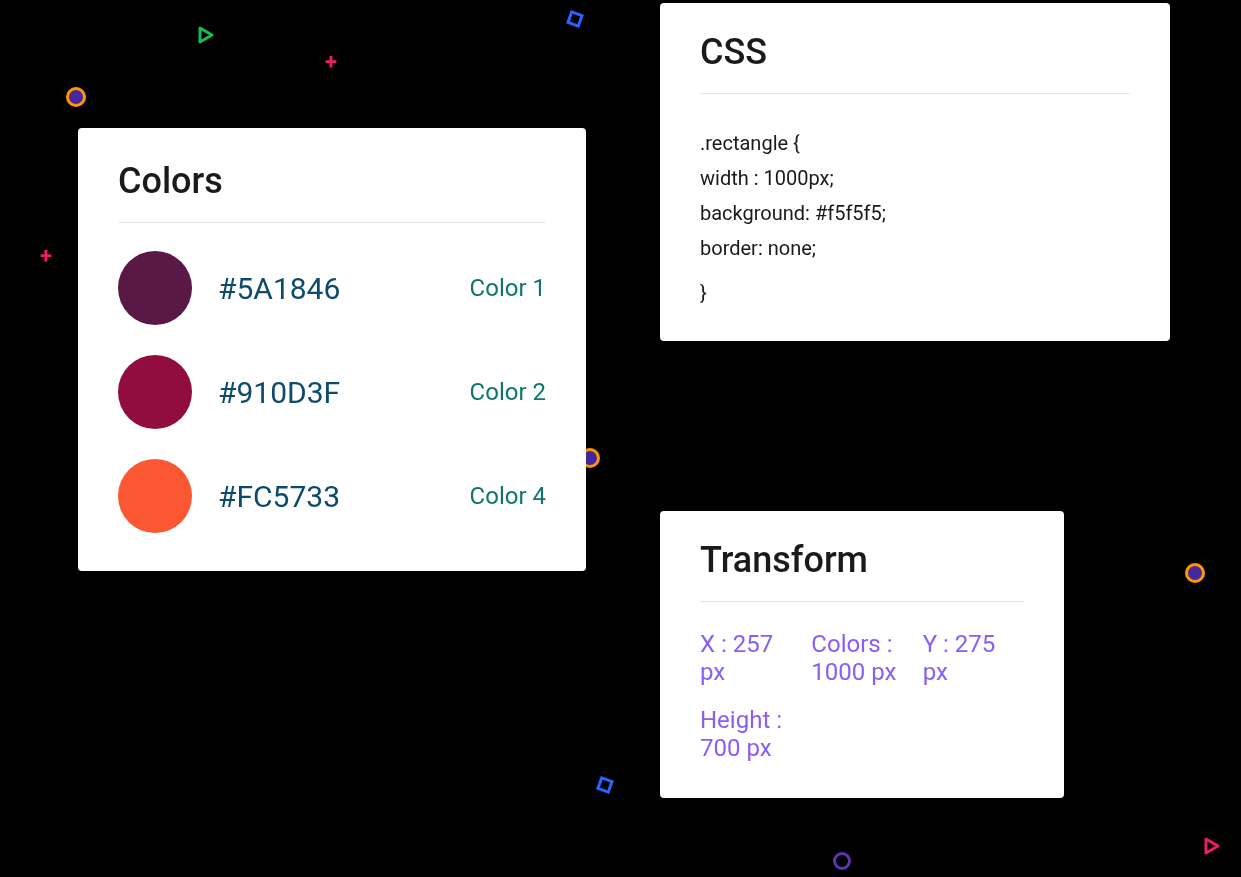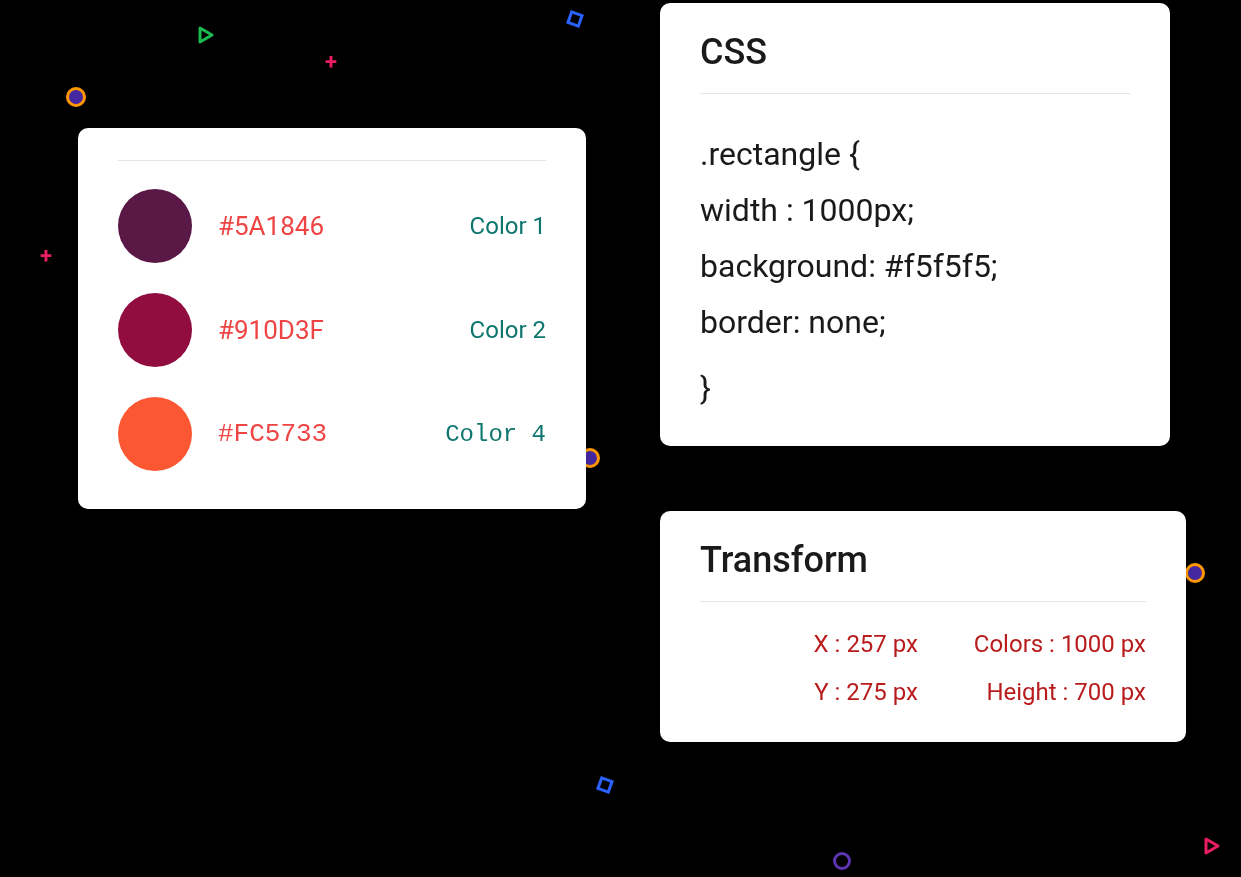--- a/index.html
+++ b/index.html
@@ -11,21 +11,21 @@
       width: 1241px;
       height: 877px;
       background: #000;
       font-family: -apple-system, BlinkMacSystemFont, 'Segoe UI', Roboto, Helvetica, sans-serif;
       position: relative;
       overflow: hidden;
     }
     .card {
       position: absolute;
       background: #fff;
-      border-radius: 10px;
+      border-radius: 4px;
       box-shadow: 0 2px 10px rgba(0,0,0,0.08);
       padding: 32px 40px;
     }
     .card-title {
       font-size: 36px;
       font-weight: 500;
       color: #1a1a1a;
       margin-bottom: 20px;
     }
     .divider {
@@ -45,59 +45,58 @@
       margin-bottom: 30px;
     }
     .swatch {
       width: 74px;
       height: 74px;
       border-radius: 50%;
       margin-right: 26px;
       flex-shrink: 0;
     }
     .color-hex {
-      font-size: 26px;
+      font-size: 30px;
       font-weight: 400;
-      color: #ef4444;
+      color: #0c4a6e;
       flex-grow: 1;
     }
     .color-label {
       font-size: 24px;
       color: #0f766e;
       font-weight: 400;
     }
     
     .css-card {
       left: 660px;
       top: 3px;
       width: 510px;
       padding: 28px 40px 30px 40px;
     }
     .css-line {
-      font-size: 32px;
+      font-size: 20px;
       color: #1a1a1a;
       line-height: 1.75;
     }
     .css-body {
       padding-top: 4px;
     }
     
     .transform-card {
       left: 660px;
       top: 511px;
-      width: 526px;
+      width: 404px;
       padding: 28px 40px 36px 40px;
     }
     .transform-grid {
       display: grid;
-      grid-template-columns: 1fr 1fr;
+      grid-template-columns: 1fr 1fr 1fr;
       gap: 20px 10px;
       font-size: 24px;
-      color: #b91c1c;
-      text-align: right;
+      color: #8b5cf6;
     }
     
     .confetti {
       position: absolute;
     }
     .c-play {
       left: 197px;
       top: 26px;
     }
     .c-pink-plus {
@@ -193,33 +192,34 @@
 <div class="confetti c-orange-ring3"></div>
 <div class="confetti c-blue-sq2"></div>
 <div class="confetti c-purple-ring"></div>
 <div class="confetti c-play2">
   <svg class="play-tri" width="18" height="18" viewBox="0 0 18 18">
       <path d="M3 2 L15 9 L3 16 Z" fill="none" stroke="#e91e63" stroke-width="3" stroke-linejoin="round"></path>
     </svg>
 </div>
 
 <div class="card colors-card">
+  <div class="card-title">Colors</div>
   <div class="divider"></div>
 
   <div class="color-row">
     <div class="swatch" style="background:#5A1846;"></div>
     <div class="color-hex">#5A1846</div>
     <div class="color-label">Color 1</div>
   </div>
   <div class="color-row">
     <div class="swatch" style="background:#910D3F;"></div>
     <div class="color-hex">#910D3F</div>
     <div class="color-label">Color 2</div>
   </div>
-  <div class="color-row" style="margin-bottom:6px;font-family:Liberation Mono, monospace;">
+  <div class="color-row" style="margin-bottom:6px;">
     <div class="swatch" style="background:#FC5733;"></div>
     <div class="color-hex">#FC5733</div>
     <div class="color-label">Color 4</div>
   </div>
 </div>
 
 <div class="card css-card">
   <div class="card-title">CSS</div>
   <div class="divider"></div>
   <div class="css-body">

